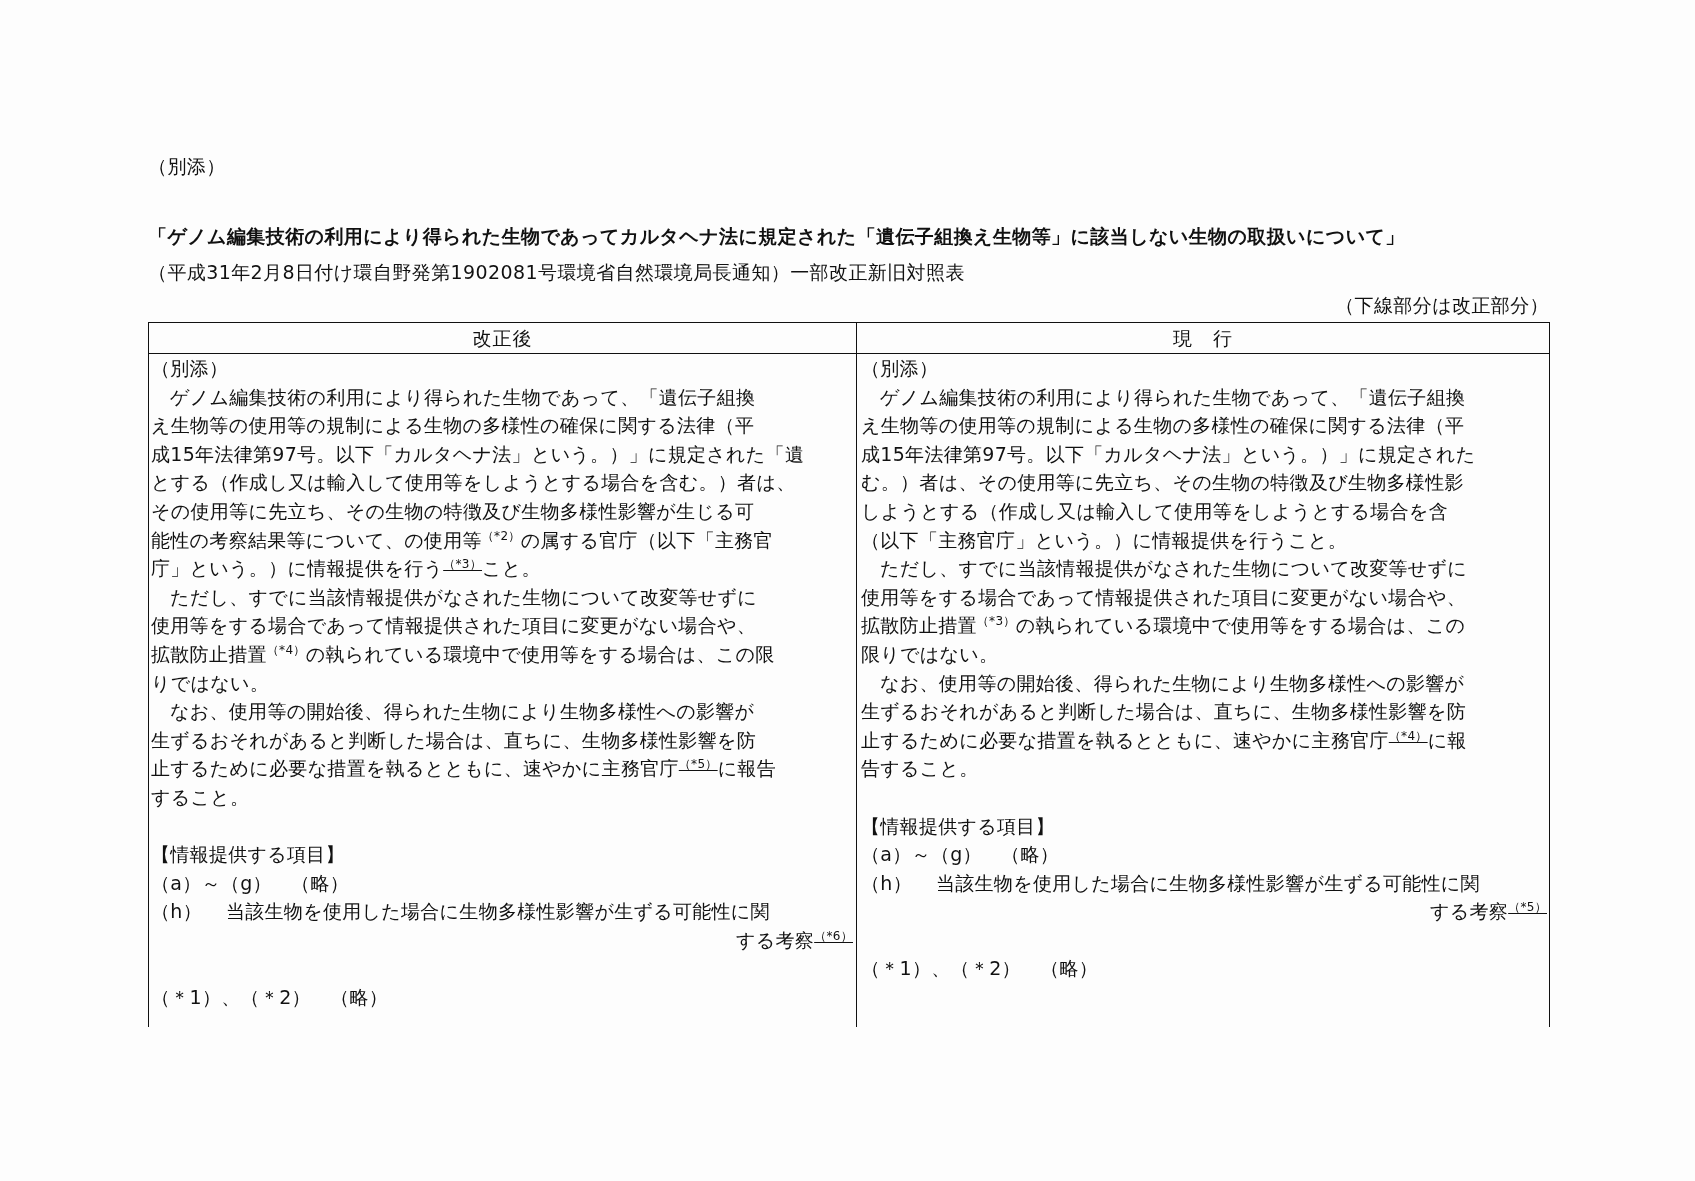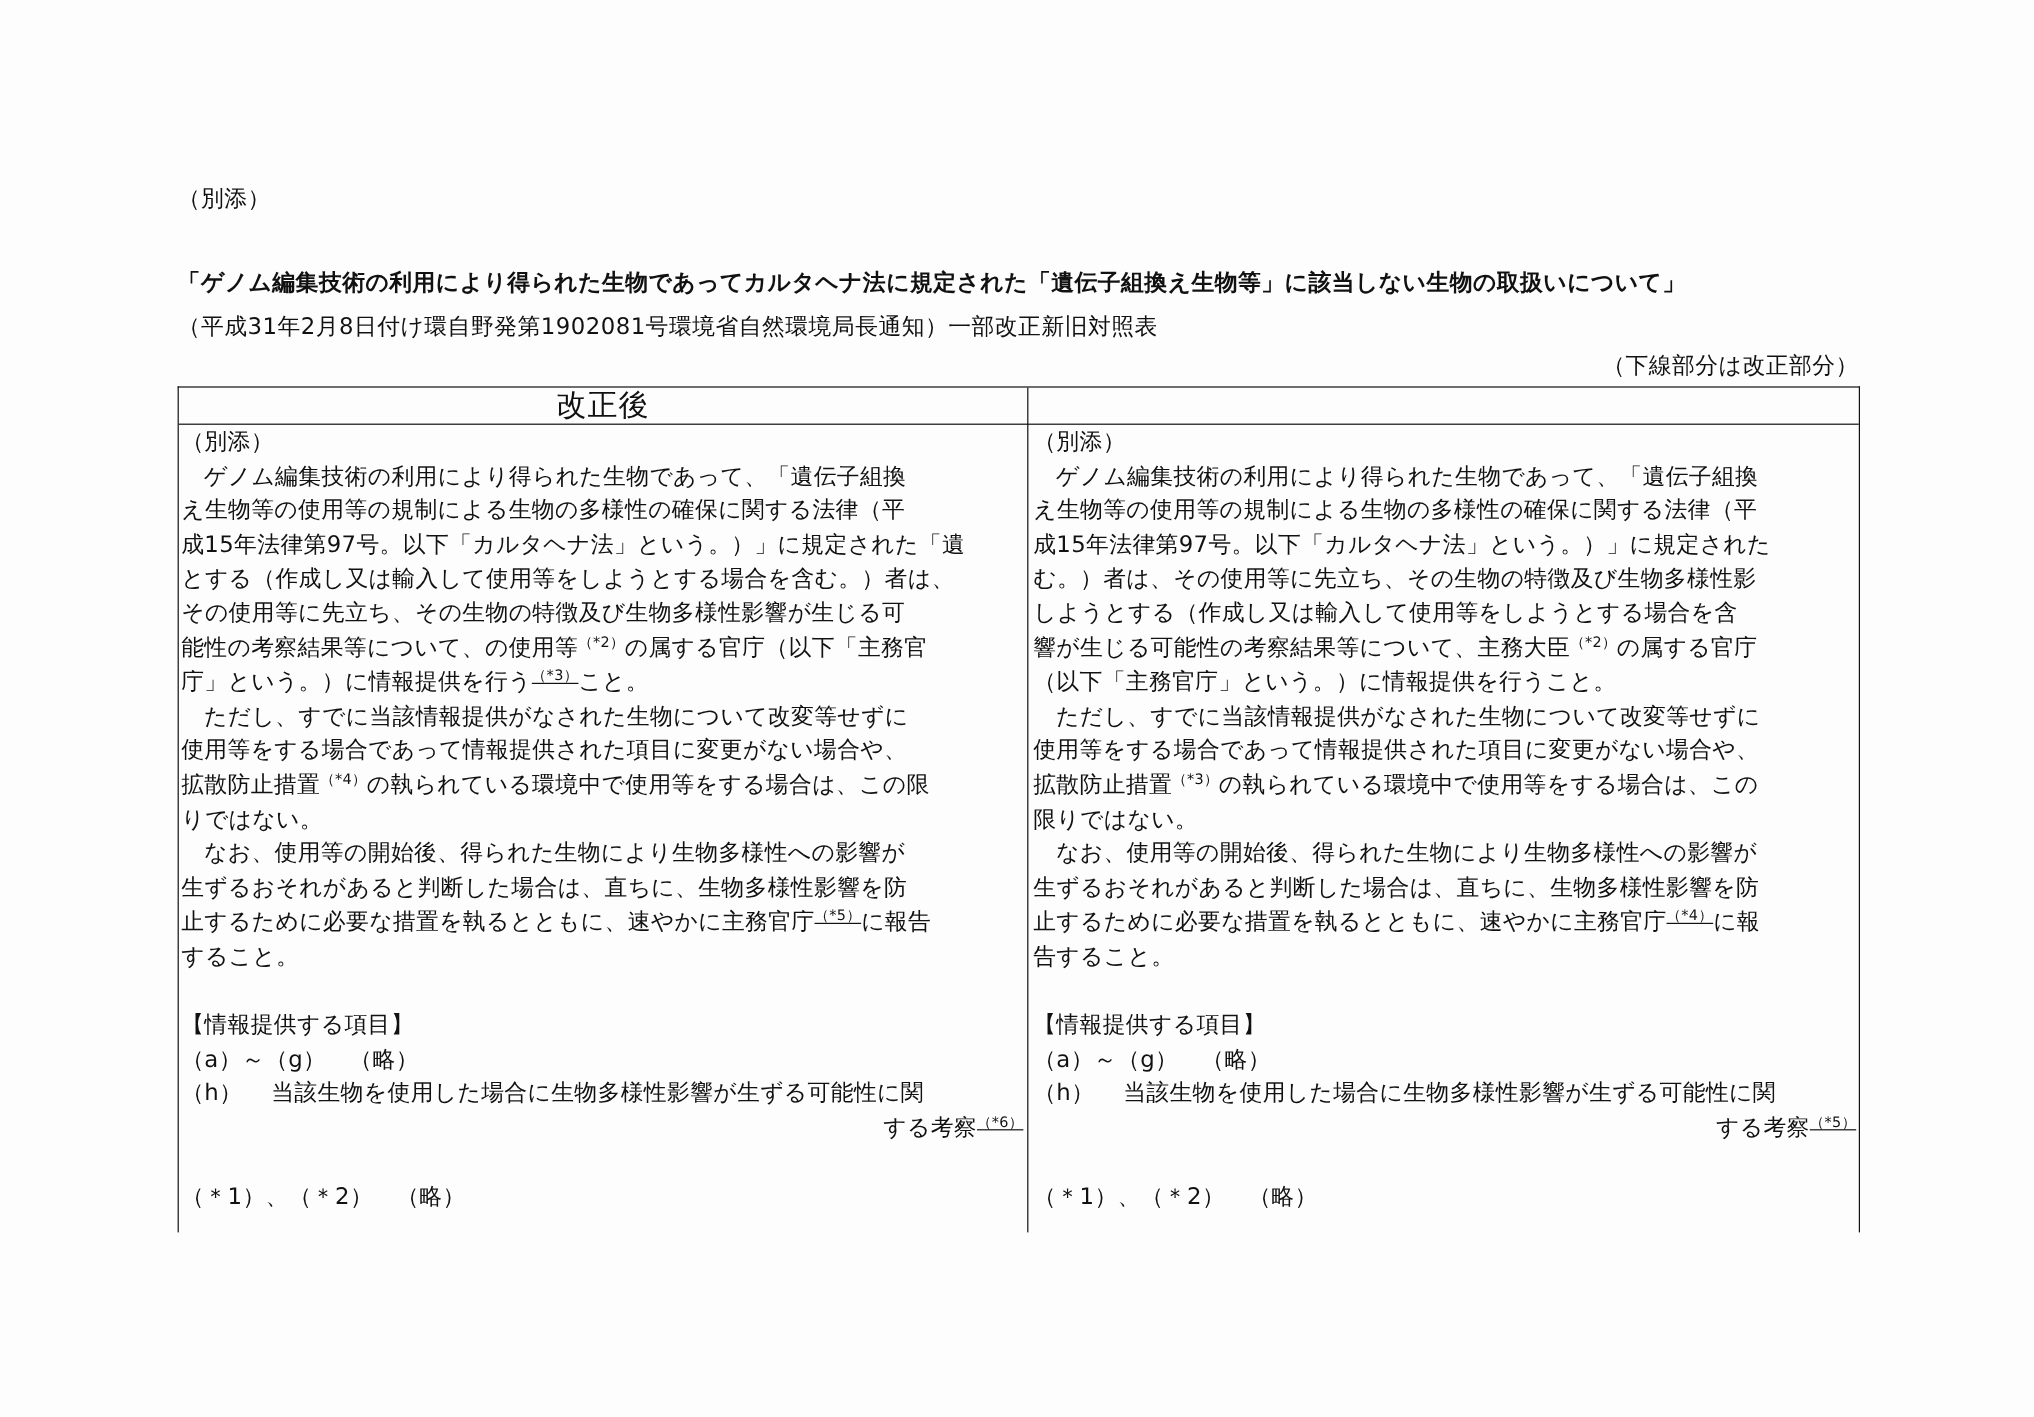--- a/index.html
+++ b/index.html
@@ -47,21 +47,21 @@
     left: 0; right: 0; top: 0;
     height: 30px;
     border-bottom: 1.5px solid #111;
   }
   .header-cell {
     position: absolute;
     top: 0;
     height: 30px;
     line-height: 30px;
     text-align: center;
-    font-size: 25px;
+    font-size: 19px;
     letter-spacing: 1px;
   }
   .header-left { left: 0; width: 707px; }
   .header-right { left: 708px; right: 0; }
   .col {
     position: absolute;
     top: 31px;
     bottom: 0;
     overflow: hidden;
   }
@@ -89,20 +89,21 @@
 <body>
 
 <div class="abs txt" id="attachment">（別添）</div>
 <div class="abs txt" id="title1">「ゲノム編集技術の利用により得られた生物であってカルタヘナ法に規定された「遺伝子組換え生物等」に該当しない生物の取扱いについて」</div>
 <div class="abs txt" id="title2">（平成31年2月8日付け環自野発第1902081号環境省自然環境局長通知）一部改正新旧対照表</div>
 <div class="abs txt" id="note">（下線部分は改正部分）</div>
 
 <div id="table">
   <div class="header-row">
     <div class="header-cell header-left">改正後</div>
+    <div class="header-cell header-right">現　行</div>
   </div>
   <div class="col-divider"></div>
 
   <div class="col col-left">
     <span class="line">（別添）</span>
     <span class="line indent-1">ゲノム編集技術の利用により得られた生物であって、「遺伝子組換</span>
     <span class="line">え生物等の使用等の規制による生物の多様性の確保に関する法律（平</span>
     <span class="line">成15年法律第97号。以下「カルタヘナ法」という。）」に規定された「遺</span>
     <span class="line">とする（作成し又は輸入して使用等をしようとする場合を含む。）者は、</span>
     <span class="line">その使用等に先立ち、その生物の特徴及び生物多様性影響が生じる可</span>
@@ -125,21 +126,20 @@
     <span class="line">（＊1）、（＊2）　（略）</span>
   </div>
 
   <div class="col col-right">
     <span class="line">（別添）</span>
     <span class="line indent-1">ゲノム編集技術の利用により得られた生物であって、「遺伝子組換</span>
     <span class="line">え生物等の使用等の規制による生物の多様性の確保に関する法律（平</span>
     <span class="line">成15年法律第97号。以下「カルタヘナ法」という。）」に規定された</span>
     <span class="line">む。）者は、その使用等に先立ち、その生物の特徴及び生物多様性影</span>
     <span class="line">しようとする（作成し又は輸入して使用等をしようとする場合を含</span>
-    <span class="line"><span>響が生じる可能性の考察結果等について、主務大臣</span><sup class="ref">（*2）</sup><span>の属する官庁</span></span>
     <span class="line">（以下「主務官庁」という。）に情報提供を行うこと。</span>
     <span class="line indent-1">ただし、すでに当該情報提供がなされた生物について改変等せずに</span>
     <span class="line">使用等をする場合であって情報提供された項目に変更がない場合や、</span>
     <span class="line"><span>拡散防止措置</span><sup class="ref">（*3）</sup><span>の執られている環境中で使用等をする場合は、この</span></span>
     <span class="line">限りではない。</span>
     <span class="line indent-1">なお、使用等の開始後、得られた生物により生物多様性への影響が</span>
     <span class="line">生ずるおそれがあると判断した場合は、直ちに、生物多様性影響を防</span>
     <span class="line"><span>止するために必要な措置を執るとともに、速やかに主務官庁</span><sup class="ref u">（*4）</sup><span>に報</span></span>
     <span class="line">告すること。</span>
     <span class="line"></span>

